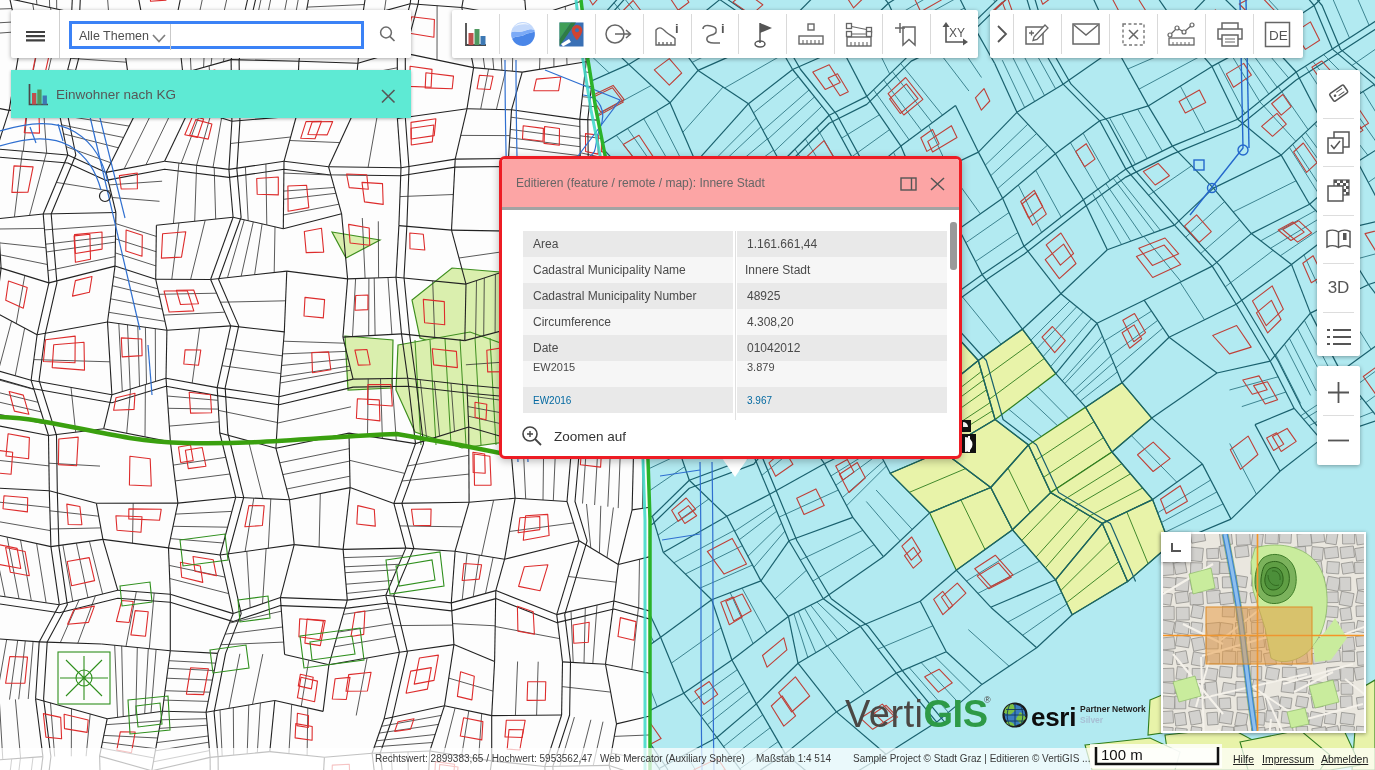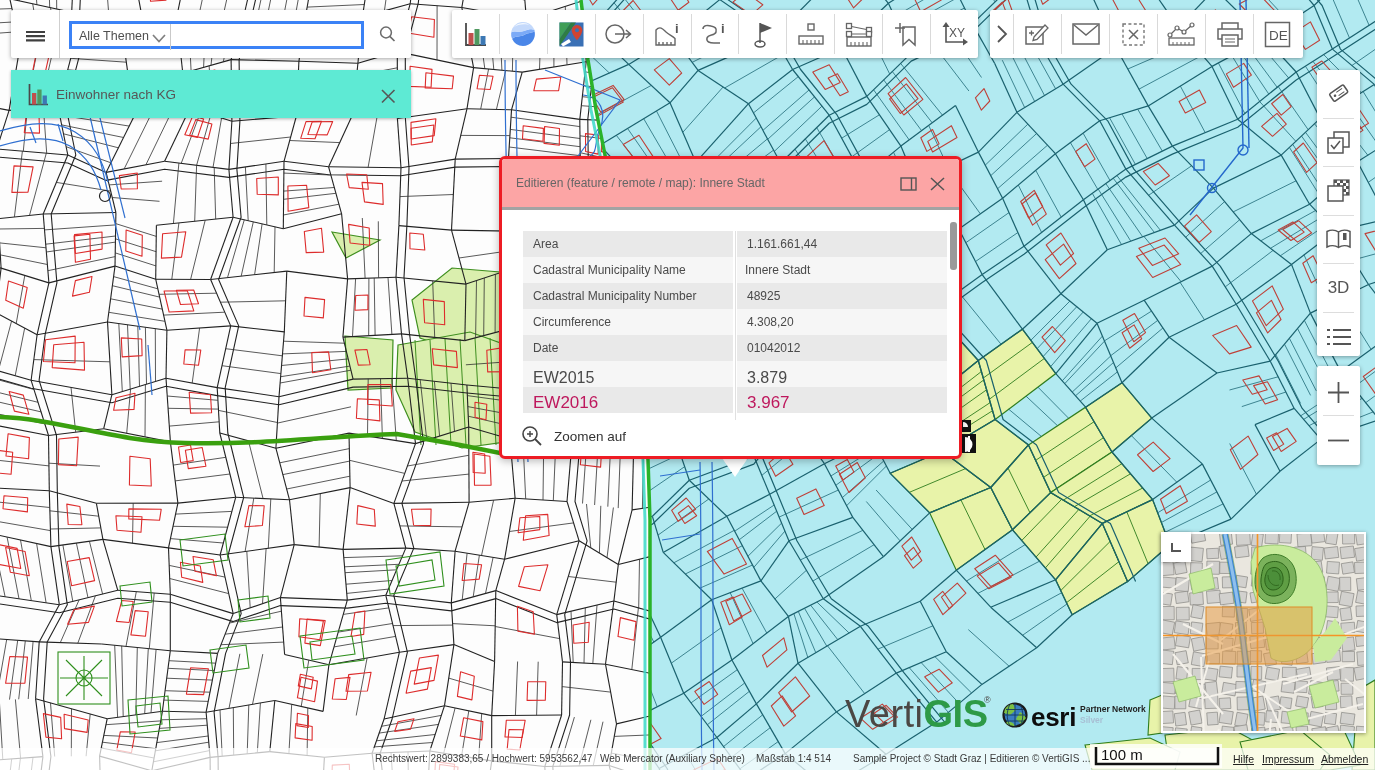--- a/index.html
+++ b/index.html
@@ -3859,25 +3859,25 @@
           <div style="padding-left:10px">48925</div>
         </div>
         <div style="display:flex;height:26px;background:#f6f6f6;align-items:center;font-size:12px;color:#4a4a4a">
           <div style="width:214px;padding-left:10px">Circumference</div>
           <div style="padding-left:10px">4.308,20</div>
         </div>
         <div style="display:flex;height:26px;background:#e9e9e9;align-items:center;font-size:12px;color:#4a4a4a">
           <div style="width:214px;padding-left:10px">Date</div>
           <div style="padding-left:10px">01042012</div>
         </div>
-        <div style="display:flex;height:26px;background:#f6f6f6;align-items:flex-end;font-size:16px;color:#4a4a4a">
+        <div style="display:flex;height:26px;background:#f6f6f6;align-items:flex-start;font-size:11px;color:#4a4a4a">
           <div style="width:214px;padding-left:10px">EW2015</div>
           <div style="padding-left:10px">3.879</div>
         </div>
-        <div style="display:flex;height:26px;background:#e9e9e9;align-items:flex-end;font-size:17px;color:#be185d">
+        <div style="display:flex;height:26px;background:#e9e9e9;align-items:center;font-size:10px;color:#0369a1">
           <div style="width:214px;padding-left:10px">EW2016</div>
           <div style="padding-left:10px">3.967</div>
         </div>
     <div style="position:absolute;left:210px;top:0;width:4px;height:189px;background:#fff"></div>
     <div style="position:absolute;left:212px;top:0;width:1px;height:189px;background:#e0e0e0"></div>
   </div>
   <div style="position:absolute;left:18px;top:265px;display:flex;align-items:center">
     <svg width="24" height="24">
           <circle cx="10" cy="10" r="7" fill="none" stroke="#444" stroke-width="1.6"></circle>
           <path d="M7,10 L13,10 M10,7 L10,13" stroke="#444" stroke-width="1.4"></path>

